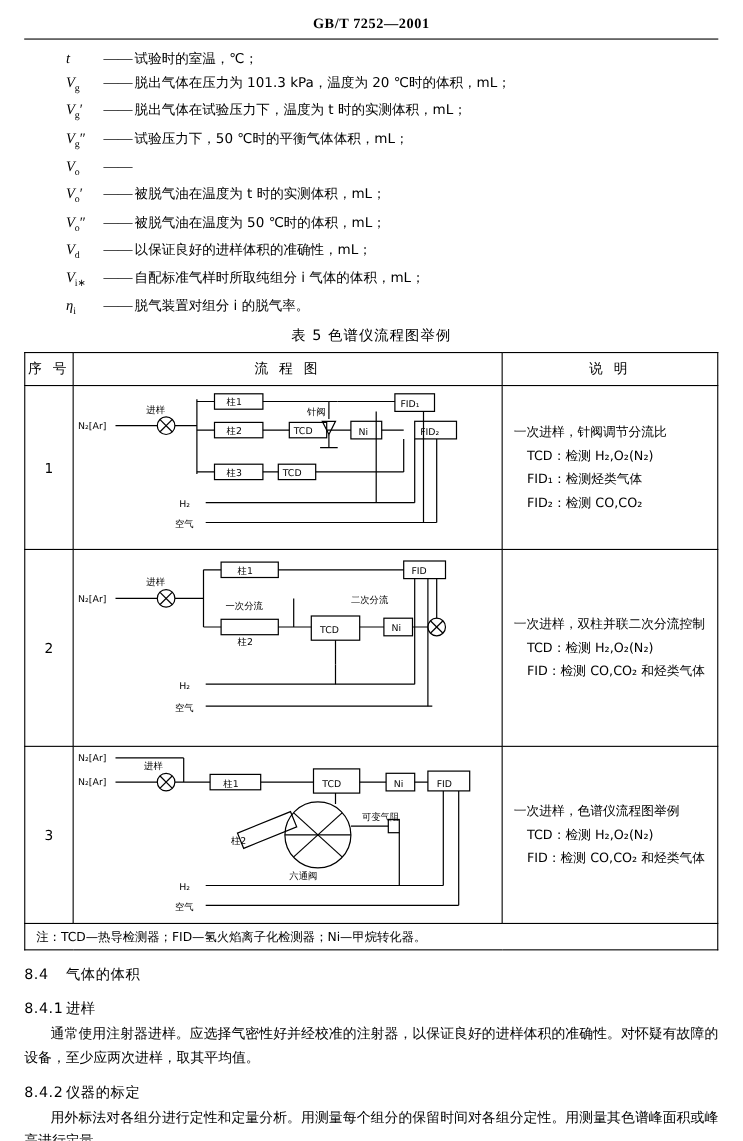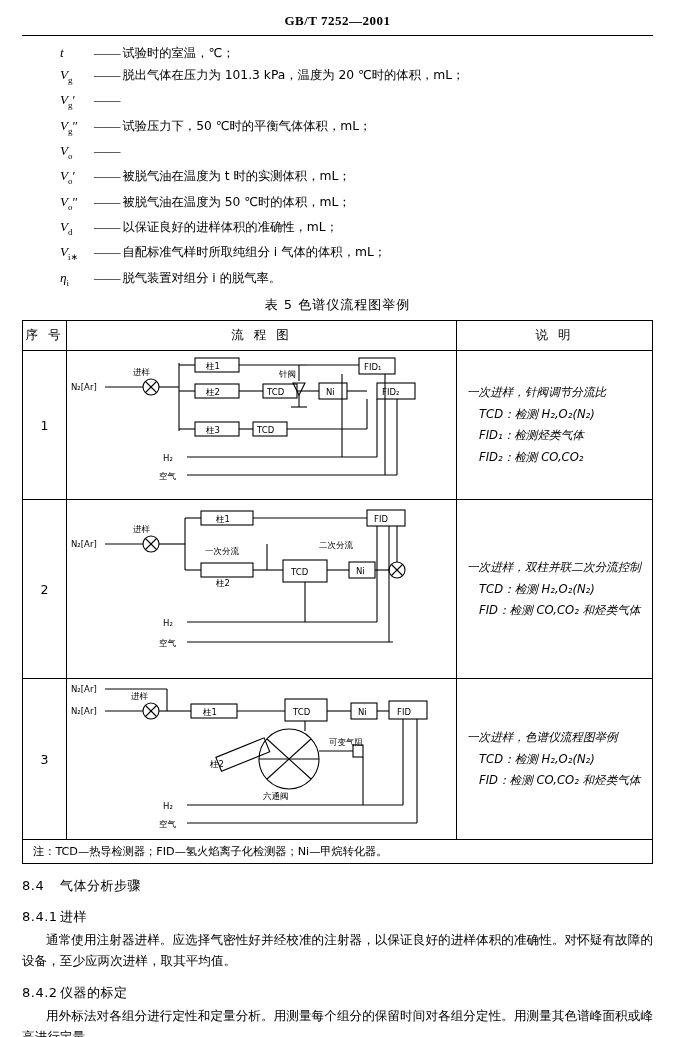--- a/index.html
+++ b/index.html
@@ -43,21 +43,21 @@
     height:27px;letter-spacing:3px;margin-top:22px;
   }
   .col-no{width:44px;}
   .col-desc{width:196px;}
   td.no{
     text-align:center;vertical-align:middle;font-family:"DejaVu Sans",sans-serif;font-size:12.5px;
   }
   td.diag{padding:0;position:relative;height:148px;}
   td.desc{
     vertical-align:middle;padding:4px 6px 4px 10px;
-    font-family:"DejaVu Sans",sans-serif;font-size:11.6px;line-height:1.85;font-style:italic;
+    font-family:"DejaVu Sans",sans-serif;font-size:11.6px;line-height:1.85;
   }
   td.desc div{white-space:nowrap;}
   td.desc .ind{padding-left:12px;}
   .note{
     font-family:"DejaVu Sans",sans-serif;font-size:11.2px;padding:4px 6px 4px 10px;
   }
 
   
   td.diag svg{display:block;}
 
@@ -86,20 +86,21 @@
 
     <div class="defrow">
       <span class="sym"><i>V</i><sub>g</sub></span>
       <span class="dsh">——</span>
       <span class="dtxt">脱出气体在压力为 101.3 kPa，温度为 20 ℃时的体积，mL；</span>
     </div>
 
     <div class="defrow">
       <span class="sym"><i>V</i><sub>g</sub><span class="pr">′</span></span>
       <span class="dsh">——</span>
+      <span class="dtxt">脱出气体在试验压力下，温度为 t 时的实测体积，mL；</span>
     </div>
 
     <div class="defrow">
       <span class="sym"><i>V</i><sub>g</sub><span class="pr">″</span></span>
       <span class="dsh">——</span>
       <span class="dtxt">试验压力下，50 ℃时的平衡气体体积，mL；</span>
     </div>
 
     <div class="defrow">
       <span class="sym"><i>V</i><sub>o</sub></span>
@@ -382,21 +383,21 @@
 
     <tr>
       <td class="note" colspan="3">注：TCD—热导检测器；FID—氢火焰离子化检测器；Ni—甲烷转化器。</td>
     </tr>
   </tbody>
     </table>
 
   <div class="sec">
 
     <div class="sec-h">
-      <span class="num">8.4</span><span>气体分析步骤</span>
+      <span class="num">8.4</span><span>气体的体积</span>
     </div>
 
     <div class="sec-h">
       <span class="num">8.4.1</span><span>进样</span>
     </div>
     <p class="para indent">通常使用注射器进样。应选择气密性好并经校准的注射器，以保证良好的进样体积的准确性。对怀疑有故障的设备，至少应两次进样，取其平均值。</p>
 
     <div class="sec-h">
       <span class="num">8.4.2</span><span>仪器的标定</span>
     </div>

